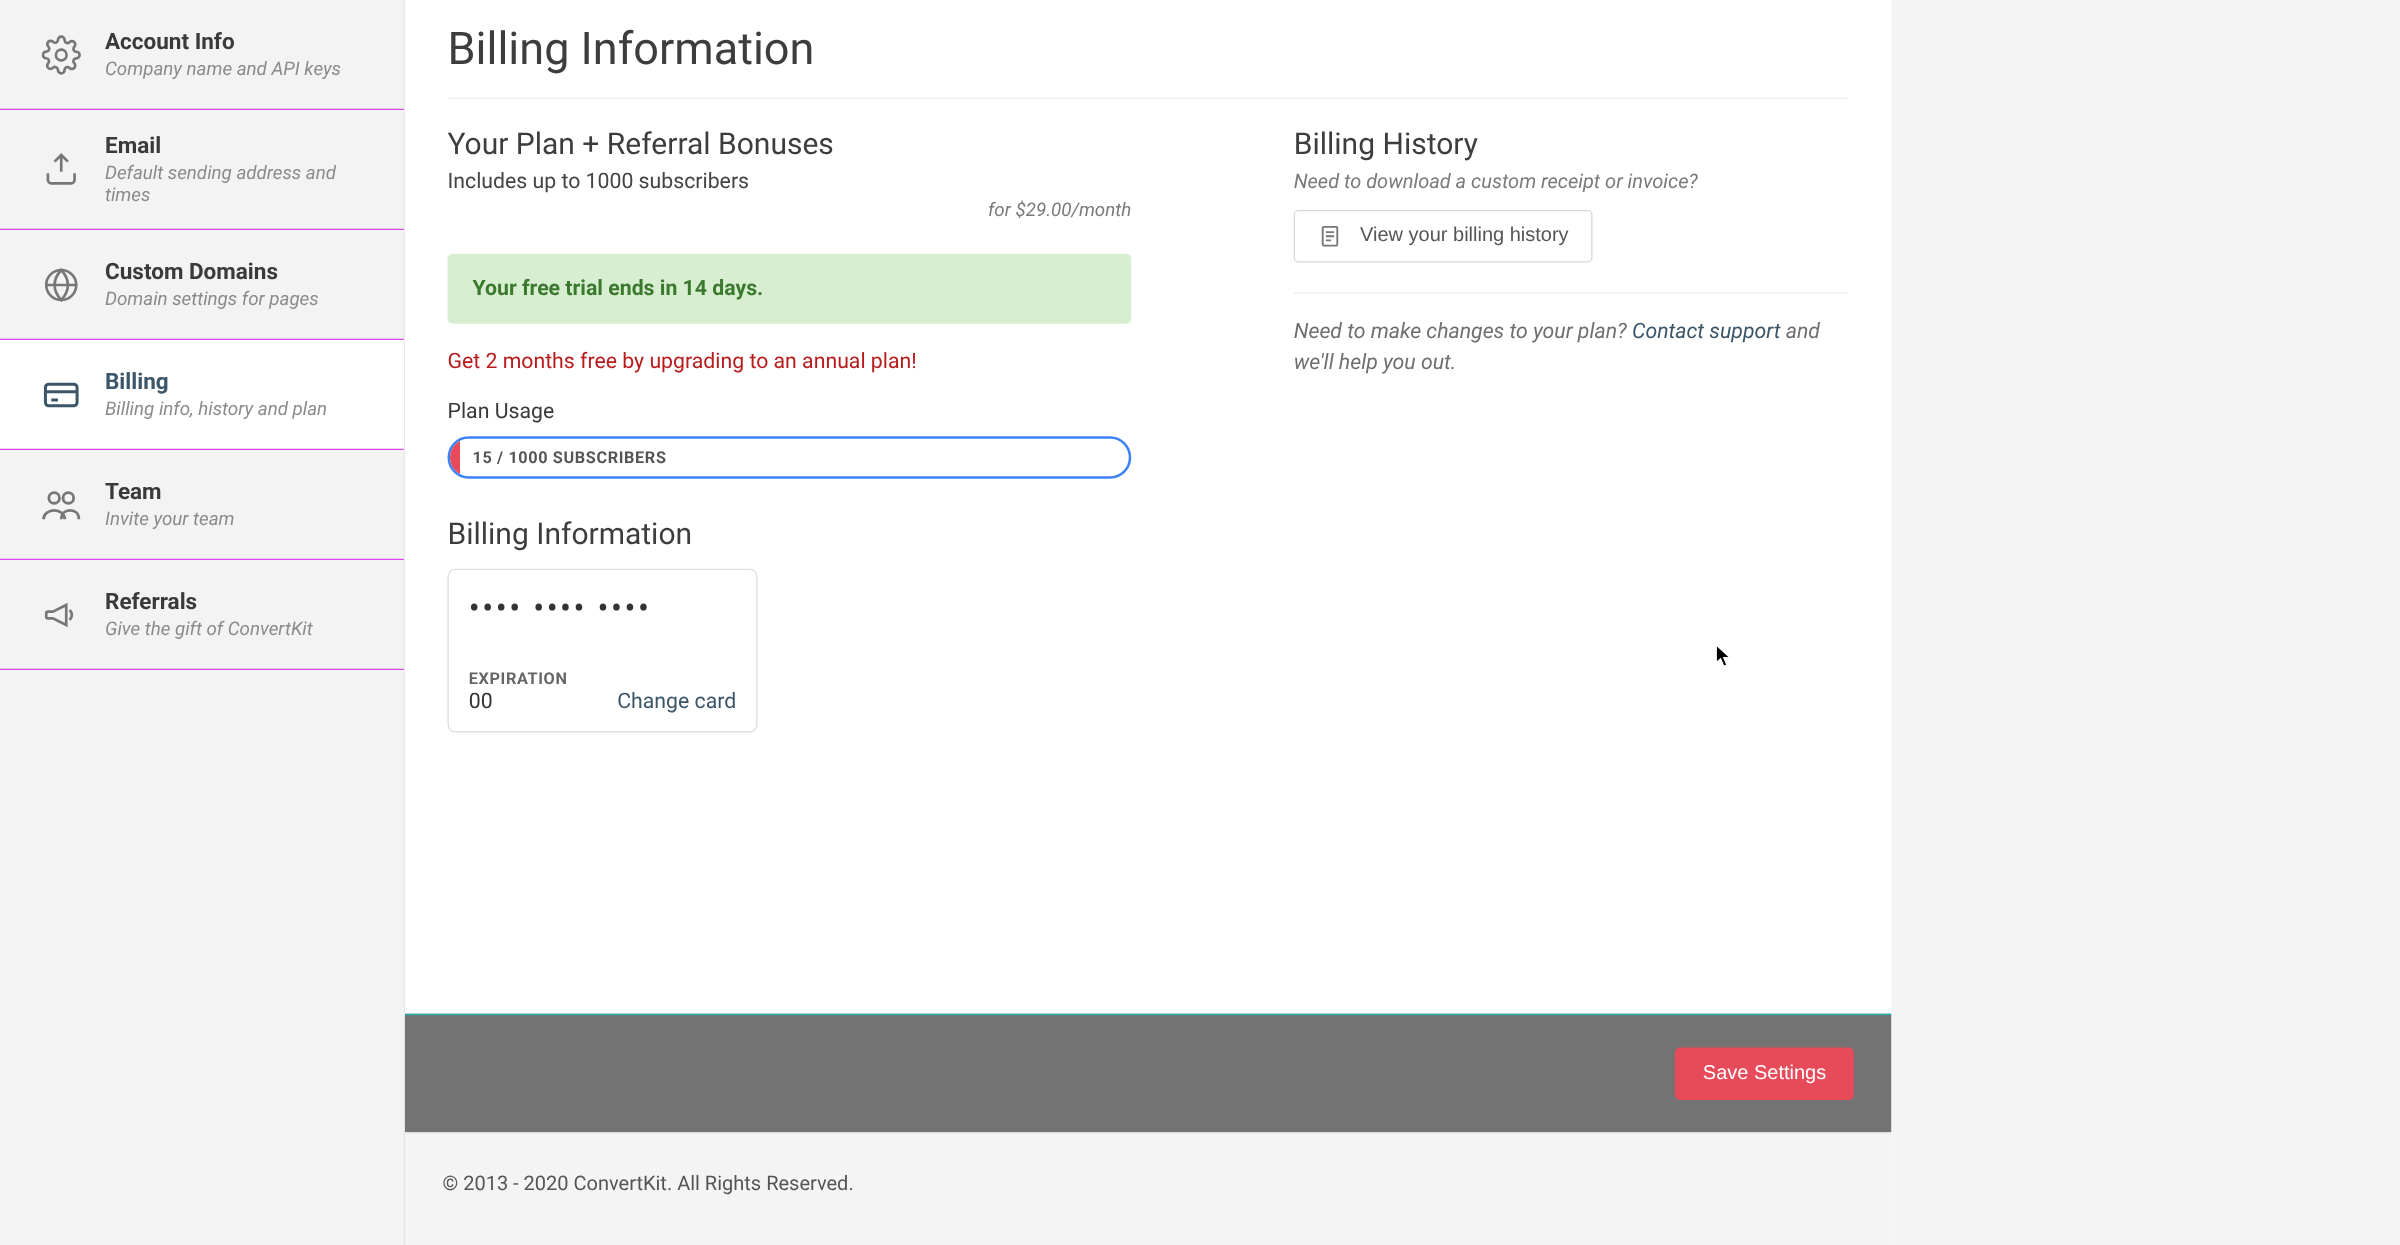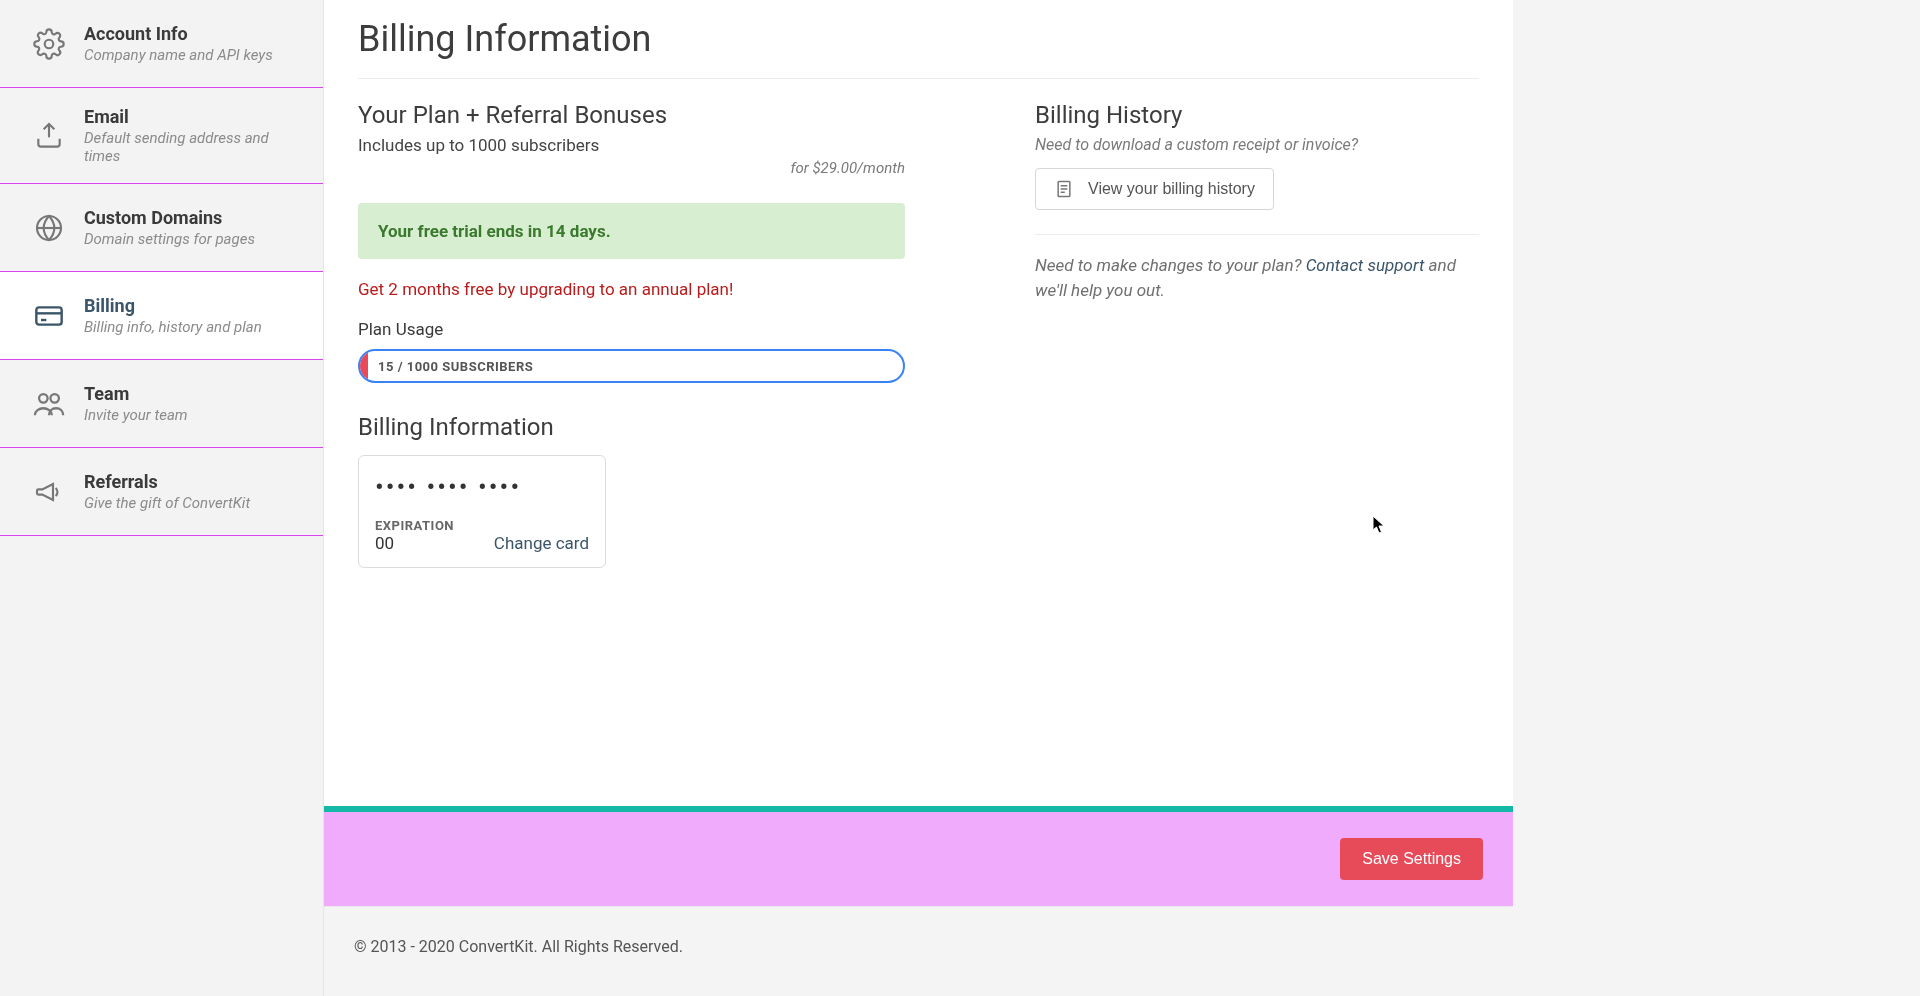--- a/index.html
+++ b/index.html
@@ -182,20 +182,21 @@
   .card-row {
     display: flex;
     justify-content: space-between;
     align-items: flex-end;
   }
   .exp-label {
     font-size: 13px;
     font-weight: 700;
     letter-spacing: 0.5px;
     color: #666;
+    margin-top: 18px;
   }
   .exp-val {
     font-size: 17px;
     color: #333;
   }
   .change-card {
     color: #3b5569;
     font-size: 17px;
     cursor: pointer;
   }
@@ -231,22 +232,22 @@
     line-height: 1.45;
     margin-bottom: 12px;
   }
   .para-it .link {
     color: #3b5569;
     cursor: pointer;
   }
 
   
   .actions-bar {
-    border-top: 6px solid #14b8a6;
-    background: #f0abfc;
+    border-top: 1px solid #14b8a6;
+    background: #737373;
     padding: 26px 30px;
     display: flex;
     justify-content: flex-end;
   }
   .btn-primary {
     background: #e74b5a;
     color: #fff;
     border: none;
     border-radius: 4px;
     padding: 12px 22px;

